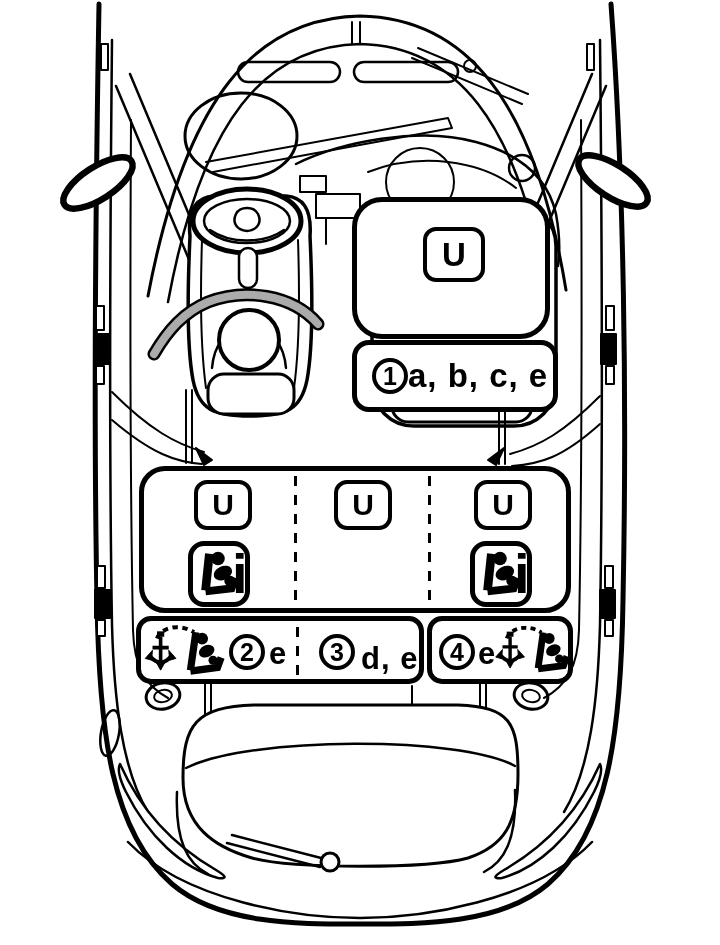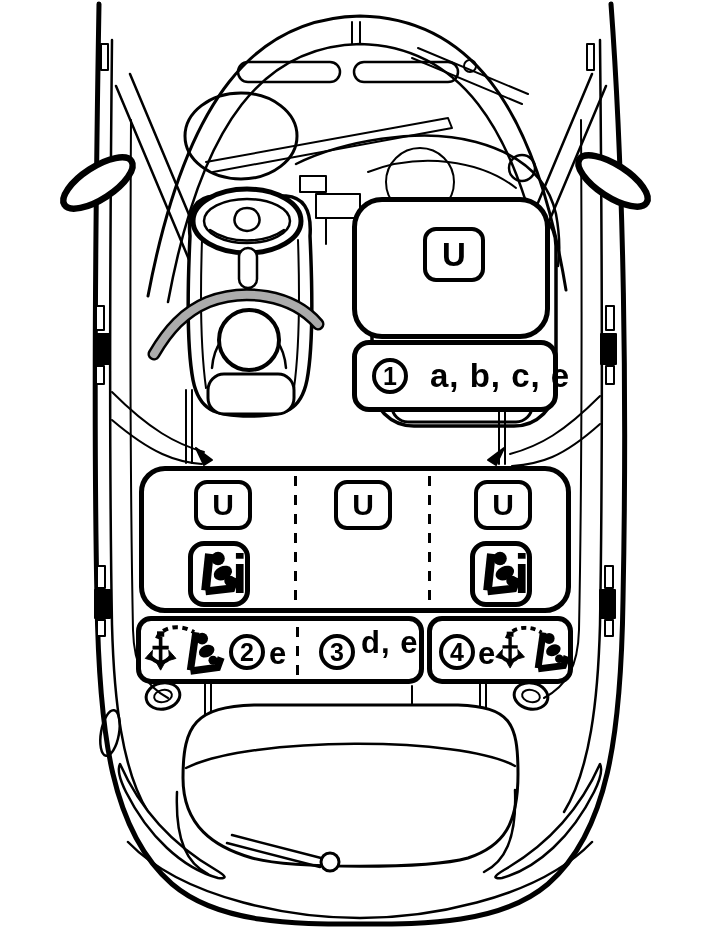--- a/index.html
+++ b/index.html
@@ -23,21 +23,21 @@
   .ubadge.rear{width:58px;height:50px;font-size:30px;top:9px;}
 
   .vdash{position:absolute;width:3px;
          background:repeating-linear-gradient(180deg,#000 0 10px,transparent 10px 19px);}
 
   .circnum{position:absolute;box-sizing:border-box;width:36px;height:36px;border:4px solid #000;
            border-radius:50%;display:flex;align-items:center;justify-content:center;
            font-size:25px;font-weight:700;background:#fff;}
   .codes{position:absolute;font-size:31px;font-weight:700;letter-spacing:1px;white-space:nowrap;}
   .front-label .circnum{position:static;flex:0 0 auto;}
-  .front-label .codes{position:static;margin-left:22px;font-size:33px;}
+  .front-label .codes{position:static;font-size:33px;}
 
   
   .isize{position:absolute;width:72px;height:66px;}
   .isize-box{position:absolute;left:0;top:0;width:62px;height:66px;border:5px solid #000;
              border-radius:16px;background:#fff;box-sizing:border-box;}
   .isize-i{position:absolute;left:44px;top:10px;font-size:56px;line-height:0.82;font-weight:700;}
 
   .tether{position:absolute;}
 </style>
 </head>
@@ -245,21 +245,21 @@
         <use href="#tether"></use>
       </svg>
   <span class="circnum" style="left:88px;top:13px;">
     <span>2</span>
   </span>
   <span class="codes" style="left:128px;top:15px;">e</span>
   <div class="vdash" style="left:155px;top:6px;height:52px;"></div>
   <span class="circnum" style="left:178px;top:13px;">
     <span>3</span>
   </span>
-  <span class="codes" style="left:220px;top:4px;">d, e</span>
+  <span class="codes" style="left:220px;top:20px;">d, e</span>
 </div>
 
 <div class="abox row-right">
   <span class="circnum" style="left:7px;top:13px;">
     <span>4</span>
   </span>
   <span class="codes" style="left:46px;top:15px;">e</span>
   <svg class="tether" style="left:62px;top:4px;" width="78" height="54" viewBox="0 0 92 62">
         <use href="#tether"></use>
       </svg>

